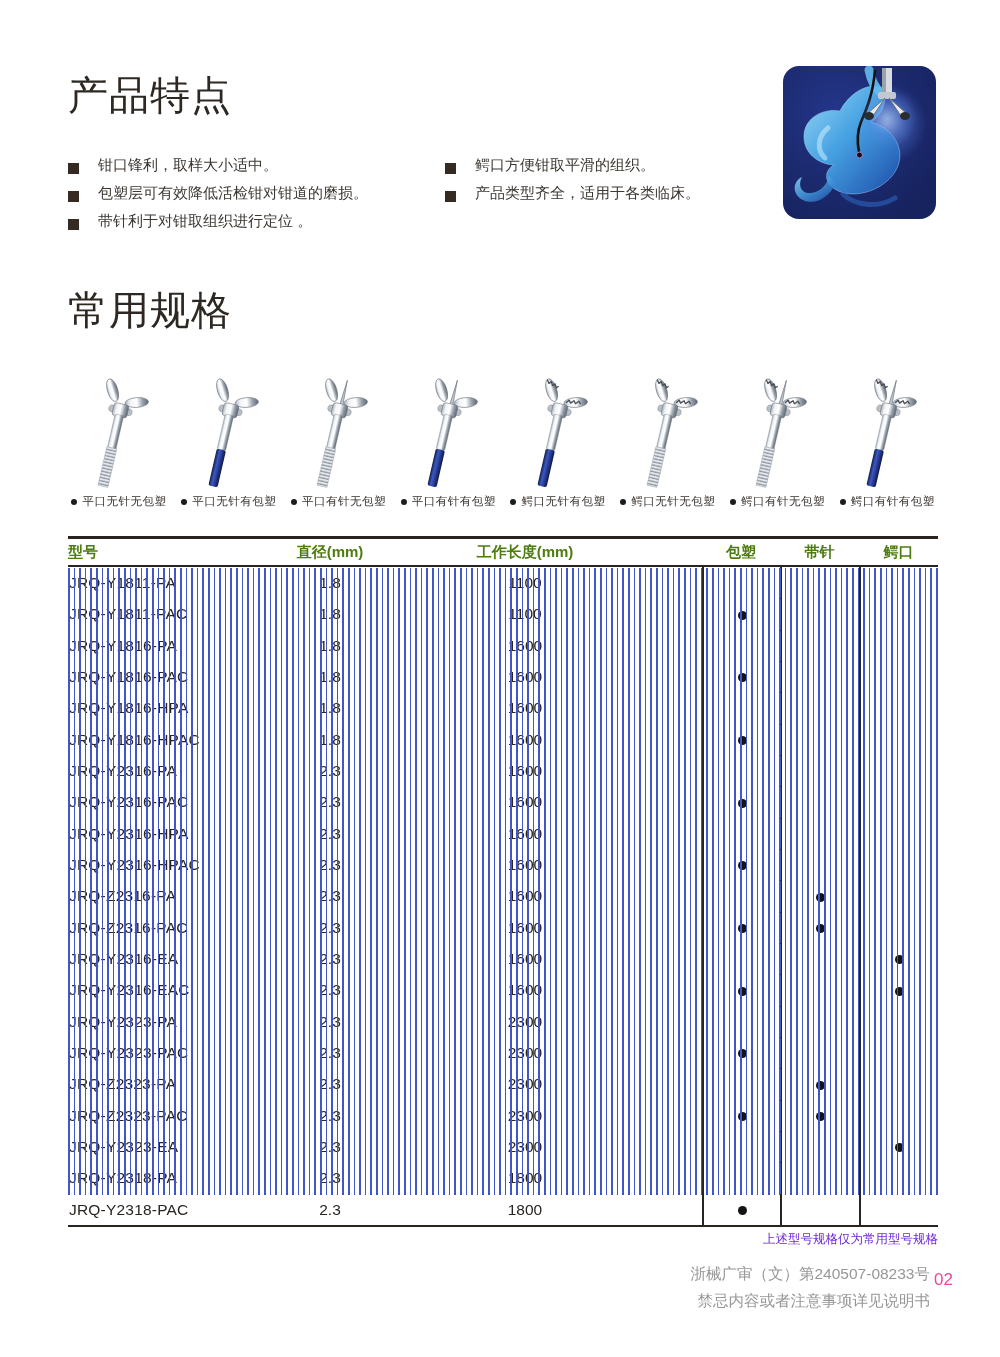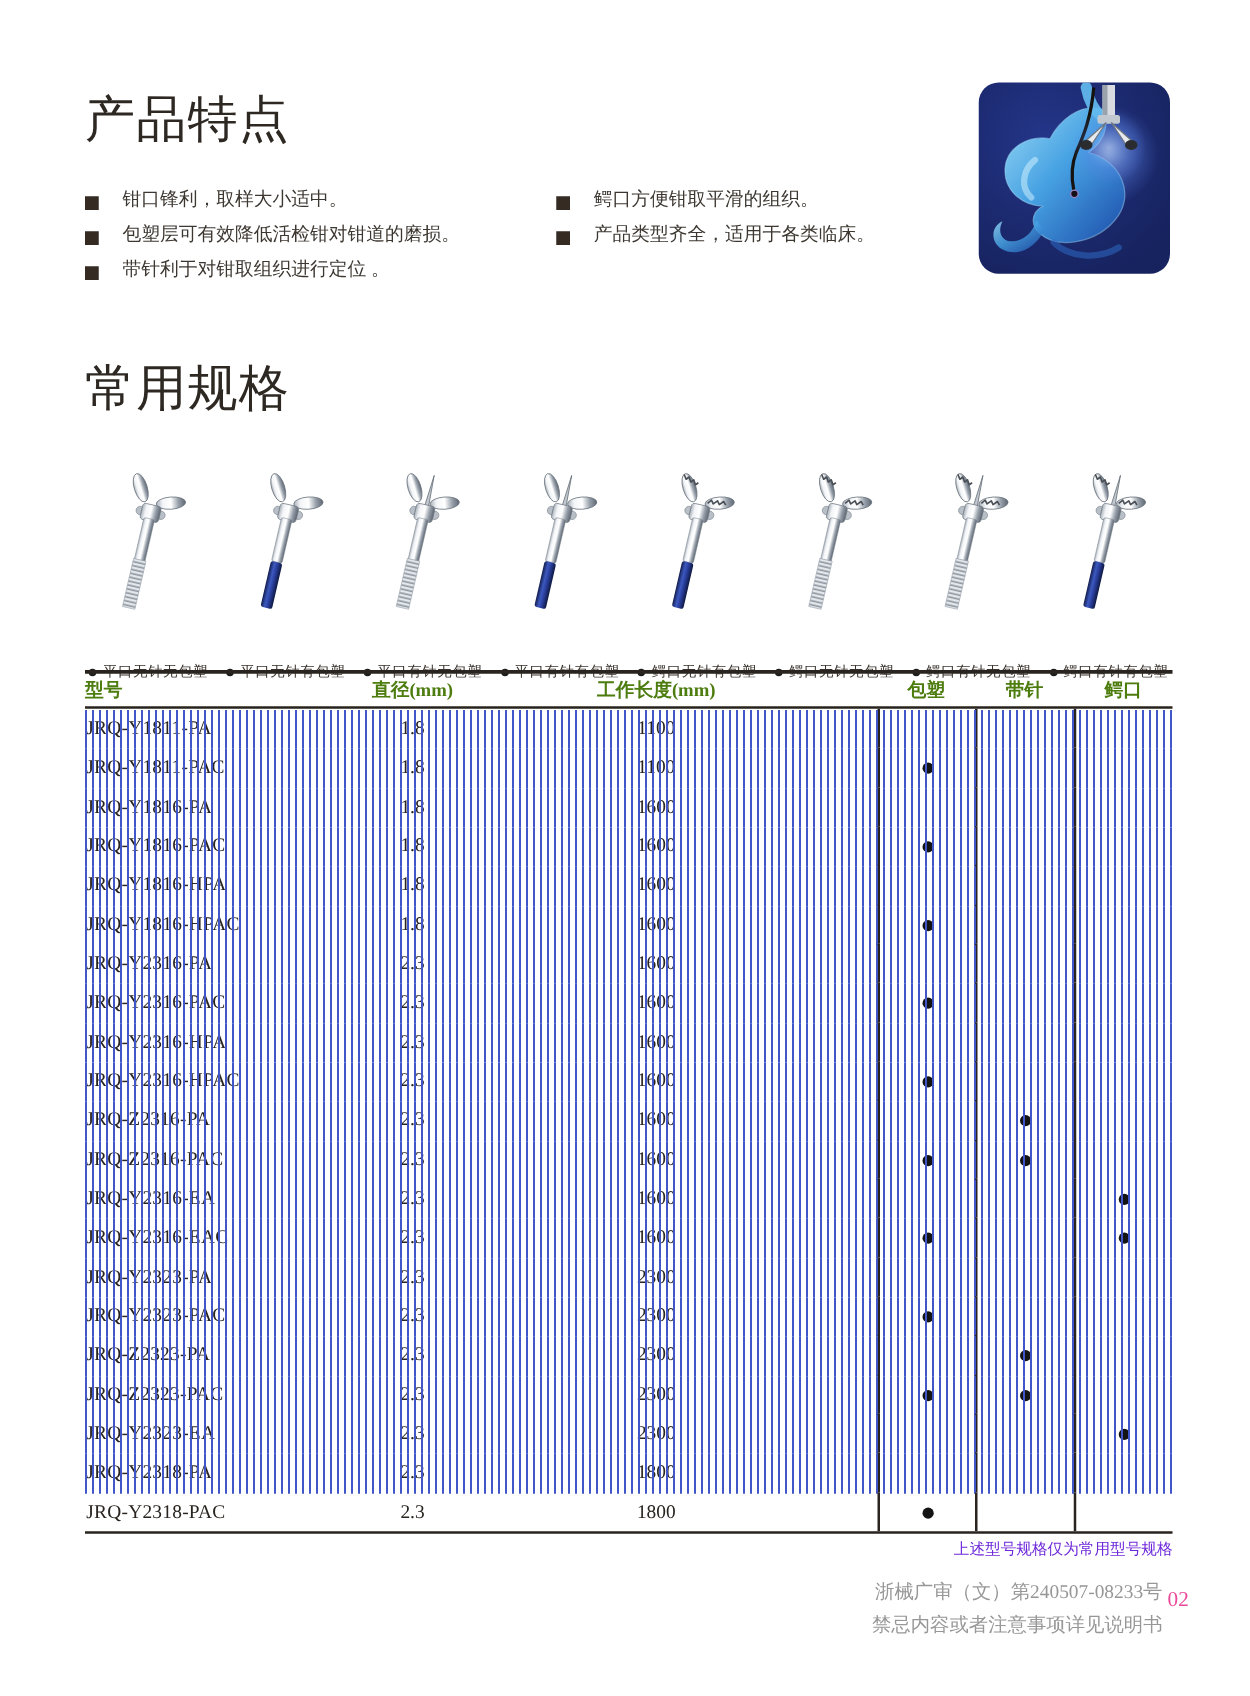--- a/index.html
+++ b/index.html
@@ -1,36 +1,36 @@
 <!DOCTYPE html>
 <html><head>
 <meta charset="utf-8">
 <style>
   * { margin:0; padding:0; box-sizing:border-box; }
   html,body { background:#ffffff; }
   body { font-family:"Liberation Sans","DejaVu Sans",sans-serif; color:#2b2521; }
-  .page { position:relative; width:1000px; height:1357px; background:#fff; overflow:hidden;font-family:Liberation Serif, serif; }
+  .page { position:relative; width:1000px; height:1357px; background:#fff; overflow:hidden; }
 
   .sec-title { position:absolute; left:68px; font-size:40px; font-weight:500; color:#2e2823; letter-spacing:1px; }
   #title1 { top:68px; }
   #title2 { top:283px; }
 
   .features { position:absolute; top:146px; }
   #features-left  { left:68px; width:360px; }
   #features-right { left:445px; width:330px; }
-  .feat-item { display:flex; align-items:center; height:28px; }
+  .feat-item { display:flex; align-items:flex-end; height:28px; }
   .feat-sq { flex:0 0 auto; width:11px; height:11px; background:#362b23; margin-top:4px; }
   .feat-text { font-size:15px; color:#3d3731; margin-left:19px; line-height:19px; white-space:nowrap; }
 
   .illus-box { position:absolute; left:783px; top:66px; width:153px; height:153px; border-radius:16px;
                background:radial-gradient(120px 120px at 35% 30%, #24368a 0%, #1c2a70 55%, #17235f 100%); overflow:hidden; }
   .illus-box svg { display:block; }
 
   .products { position:absolute; left:64px; top:366px; width:878px; display:grid; grid-template-columns:repeat(8,1fr); }
-  .product { display:flex; flex-direction:column; align-items:center;gap:36px; }
+  .product { display:flex; flex-direction:column; align-items:center; }
   .product svg { display:block; }
   .prod-label { margin-top:4px; display:flex; align-items:center; white-space:nowrap; }
   .prod-dot { width:6px; height:6px; border-radius:50%; background:#1c1c1c; margin-right:5px; flex:0 0 auto; }
   .prod-text { font-size:11.5px; color:#3a332d; letter-spacing:0.5px; }
 
   .spec-table { position:absolute; left:68px; top:536px; width:870px; }
   .t-grid { display:grid; grid-template-columns:182px 160px 230px 62px 78px 79px 79px; }
   .t-head { border-top:3px solid #29241f; border-bottom:2px solid #29241f; height:31px; align-items:center; }
   .t-head > div { font-size:15px; font-weight:bold; color:#4d7c0f; }
   .h-center { text-align:center; }

